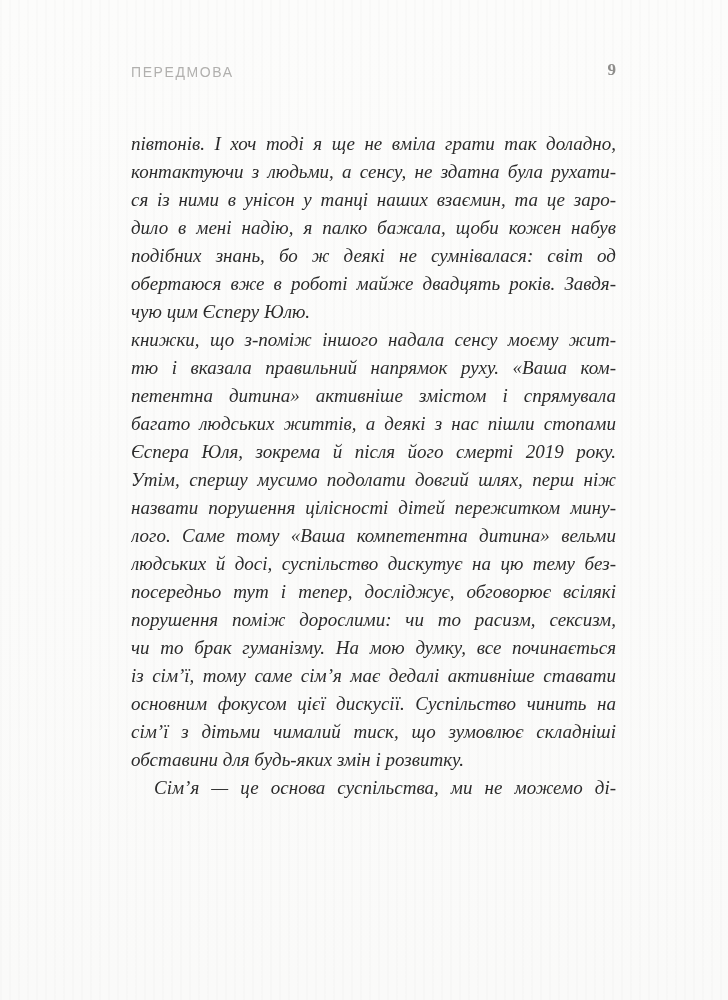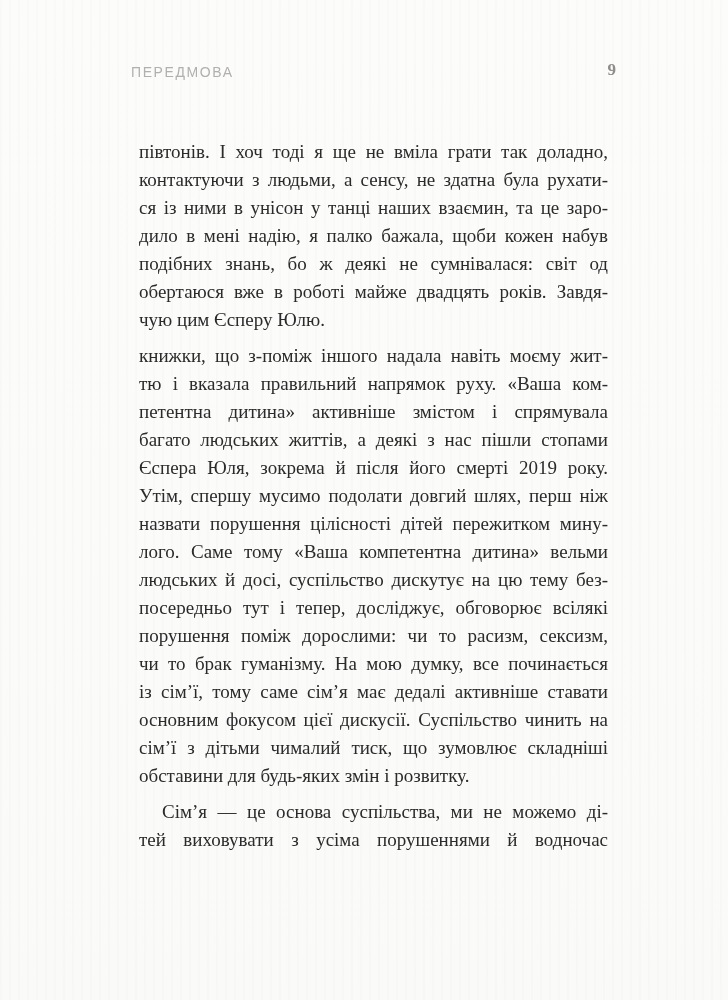--- a/index.html
+++ b/index.html
@@ -40,21 +40,22 @@
   }
   .text-block {
     position: absolute;
     left: 131px;
     top: 130px;
     width: 485px;
     color: var(--text-color, #2b2b2b);
     font-size: 19px;
   }
   .paragraph {
-    margin: 8px;
+    margin: 0;
+    font-style: italic;
   }
   .line {
     height: 28px;
     line-height: 28px;
     text-align: justify;
     text-align-last: justify;
     overflow: hidden;
     white-space: normal;
   }
   .line.endline {
@@ -79,36 +80,35 @@
       <div class="paragraph">
         <div class="line">півтонів. І хоч тоді я ще не вміла грати так доладно,</div>
         <div class="line">контактуючи з людьми, а сенсу, не здатна була рухати-</div>
         <div class="line">ся із ними в унісон у танці наших взаємин, та це заро-</div>
         <div class="line">дило в мені надію, я палко бажала, щоби кожен набув</div>
         <div class="line">подібних знань, бо ж деякі не сумнівалася: світ од</div>
         <div class="line">обертаюся вже в роботі майже двадцять років. Завдя-</div>
         <div class="line endline">чую цим Єсперу Юлю.</div>
       </div>
       <div class="paragraph">
-        <div class="line">книжки, що з-поміж іншого надала навіть моєму жит-</div>
+        <div class="line">книжки, що з-поміж іншого надала сенсу моєму жит-</div>
         <div class="line">тю і вказала правильний напрямок руху. «Ваша ком-</div>
         <div class="line">петентна дитина» активніше змістом і спрямувала</div>
         <div class="line">багато людських життів, а деякі з нас пішли стопами</div>
         <div class="line">Єспера Юля, зокрема й після його смерті 2019 року.</div>
         <div class="line">Утім, спершу мусимо подолати довгий шлях, перш ніж</div>
         <div class="line">назвати порушення цілісності дітей пережитком мину-</div>
         <div class="line">лого. Саме тому «Ваша компетентна дитина» вельми</div>
         <div class="line">людських й досі, суспільство дискутує на цю тему без-</div>
         <div class="line">посередньо тут і тепер, досліджує, обговорює всілякі</div>
         <div class="line">порушення поміж дорослими: чи то расизм, сексизм,</div>
         <div class="line">чи то брак гуманізму. На мою думку, все починається</div>
         <div class="line">із сім’ї, тому саме сім’я має дедалі активніше ставати</div>
         <div class="line">основним фокусом цієї дискусії. Суспільство чинить на</div>
         <div class="line">сім’ї з дітьми чималий тиск, що зумовлює складніші</div>
         <div class="line endline">обставини для будь-яких змін і розвитку.</div>
       </div>
       <div class="paragraph">
         <div class="line indent">Сім’я — це основа суспільства, ми не можемо ді-</div>
-        <div class="line">тей виховувати з усіма порушеннями й водночас</div>
       </div>
     </div>
 
 </div>
 
 </body></html>

